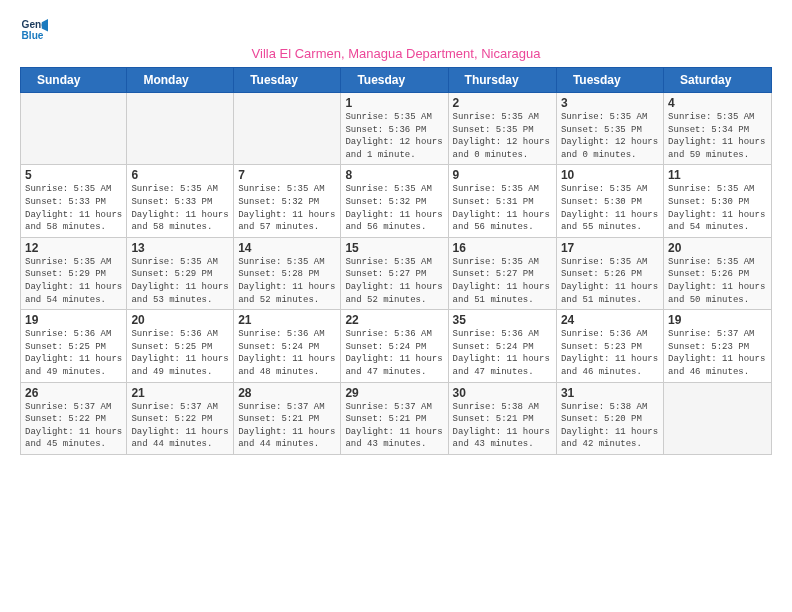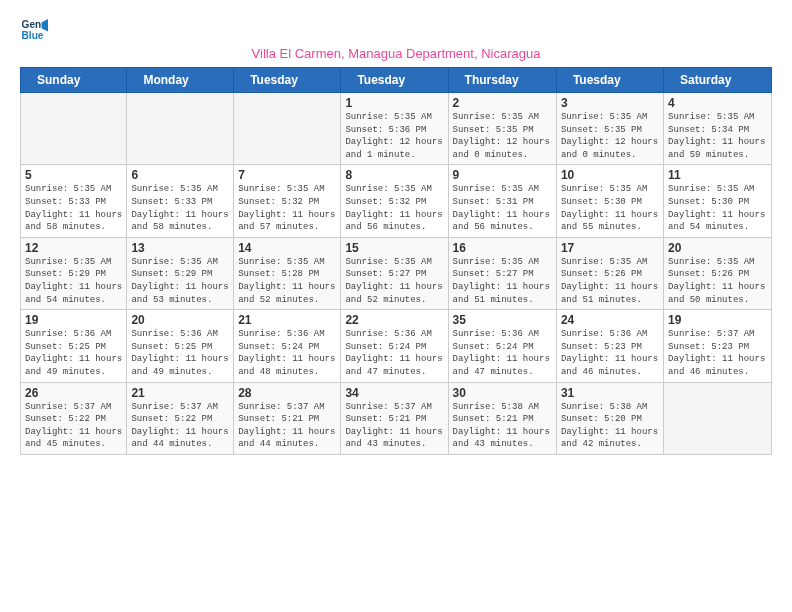--- a/index.html
+++ b/index.html
@@ -319,21 +319,21 @@
 and 44 minutes.</div>
           </td>
           <td>
             <span class="day-number">28</span>
             <div class="cell-content" style="white-space: pre-line;">Sunrise: 5:37 AM
 Sunset: 5:21 PM
 Daylight: 11 hours
 and 44 minutes.</div>
           </td>
           <td>
-            <span class="day-number">34</span>
+            <span class="day-number">29</span>
             <div class="cell-content" style="white-space: pre-line;">Sunrise: 5:37 AM
 Sunset: 5:21 PM
 Daylight: 11 hours
 and 43 minutes.</div>
           </td>
           <td>
             <span class="day-number">30</span>
             <div class="cell-content" style="white-space: pre-line;">Sunrise: 5:38 AM
 Sunset: 5:21 PM
 Daylight: 11 hours

